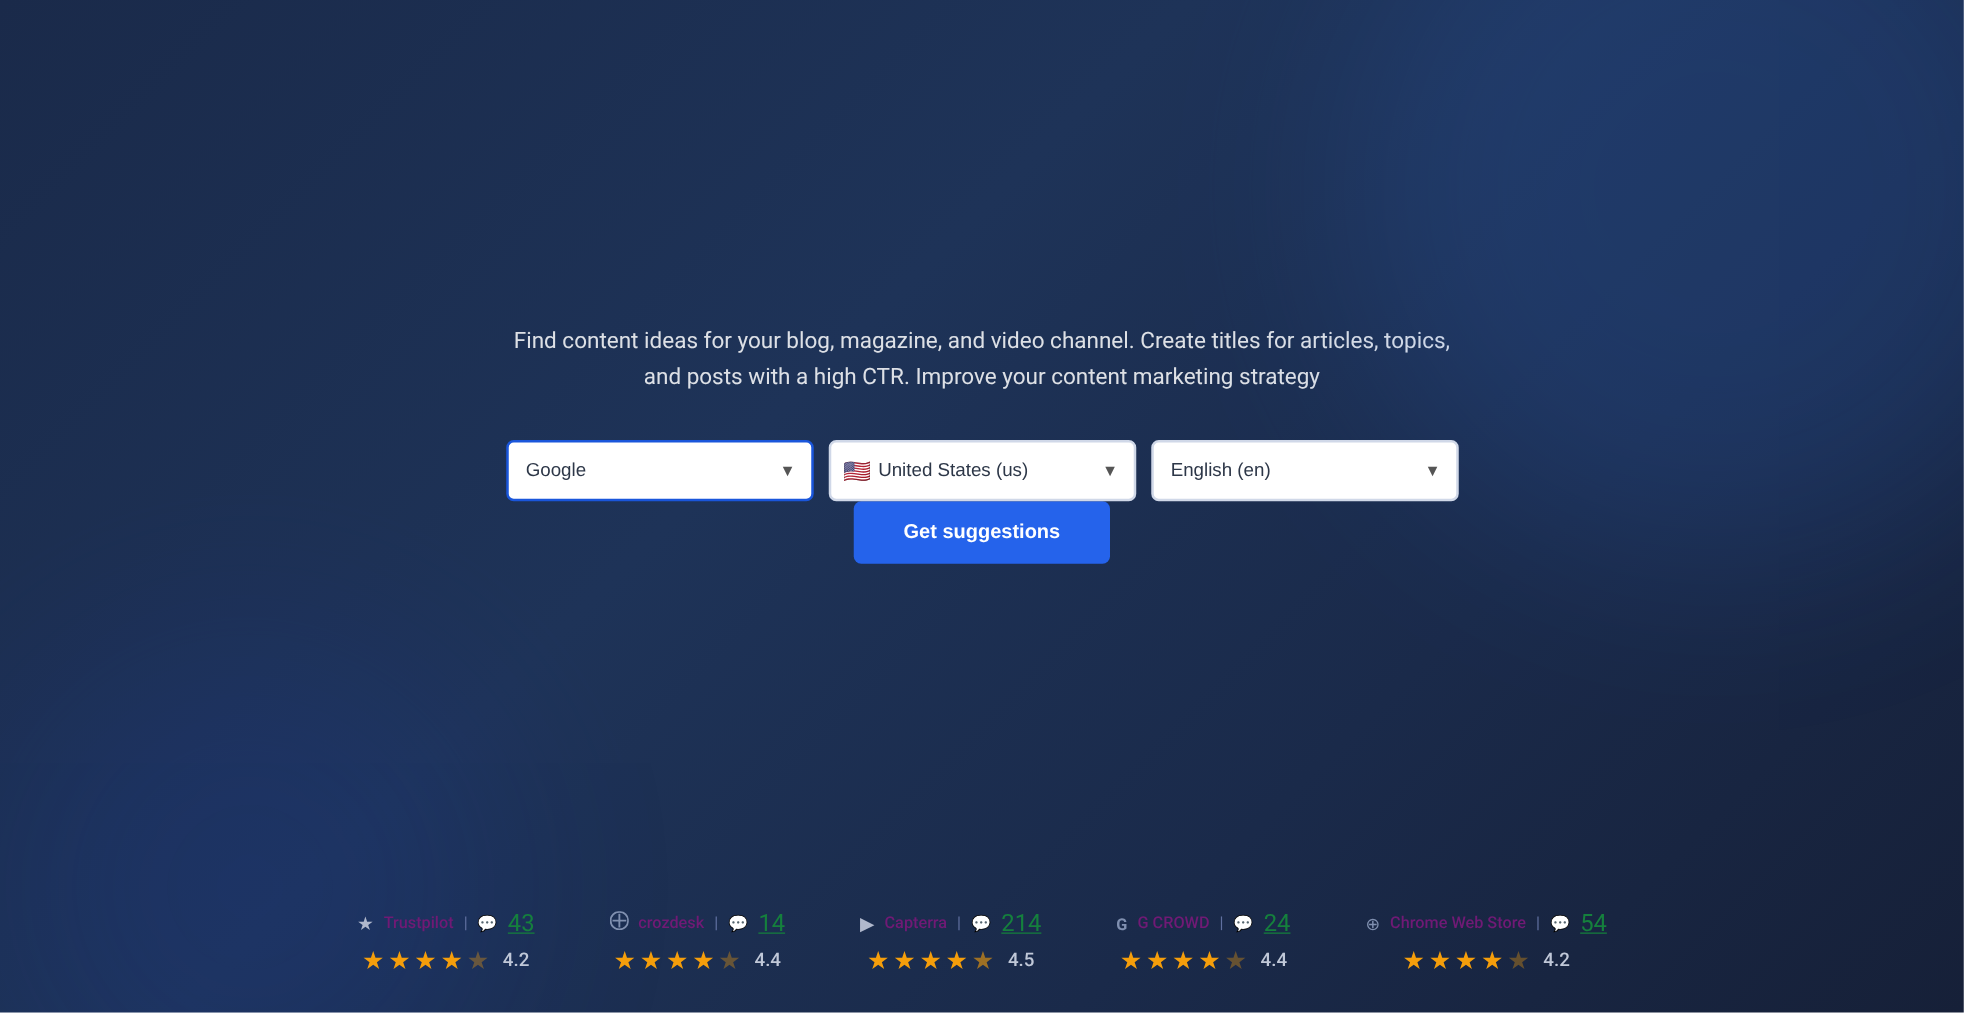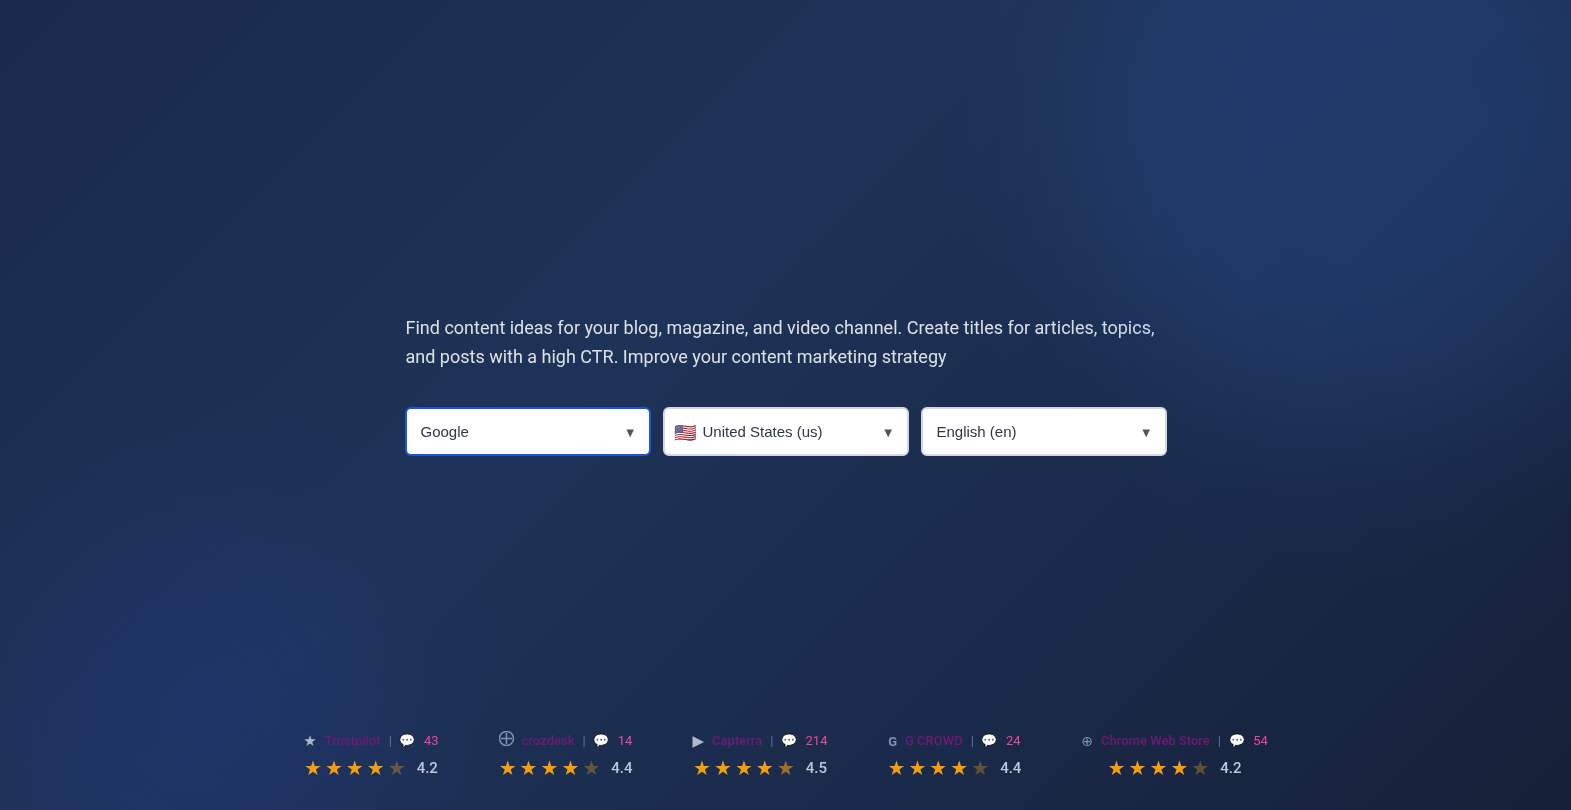--- a/index.html
+++ b/index.html
@@ -31,21 +31,21 @@
       font-weight: 800;
       color: #ffffff;
       text-align: center;
       margin-bottom: 20px;
       line-height: 1.15;
     }
 
     .subtitle {
       font-size: 18px;
       color: rgba(255,255,255,0.85);
-      text-align: left;
+      text-align: center;
       max-width: 760px;
       line-height: 1.6;
       margin-bottom: 36px;
     }
 
     .search-box {
       width: 762px;
       background: #ffffff;
       border: 1.5px solid #d0d8e8;
       border-radius: 8px;
@@ -160,22 +160,23 @@
       font-size: 13px;
       color: #701a75;
       font-weight: 500;
     }
 
     .rating-divider {
       color: #6070a0;
     }
 
     .rating-count {
-      color: #ec4899;
-      font-size: 13px;
+      color: #15803d;
+      font-size: 19px;
+      text-decoration: underline;
     }
 
     .stars-row {
       display: flex;
       align-items: center;
       gap: 3px;
     }
 
     .star {
       color: #f59e0b;
@@ -262,20 +263,21 @@
       <select>
         <option>English (en)</option>
         <option>Spanish (es)</option>
         <option>French (fr)</option>
         <option>German (de)</option>
       </select>
       <span class="dropdown-arrow">▼</span>
     </div>
   </div>
 
+  <button class="get-suggestions-btn">Get suggestions</button>
 </section>
 
 <div class="ratings-bar" id="ratings-bar">
     <div class="rating-item">
       <div class="rating-top">
         <span class="platform-icon">★</span>
         <span class="rating-platform-name">Trustpilot</span>
         <span class="rating-divider">|</span>
         <span class="chat-icon">💬</span>
         <span class="rating-count">43</span>

